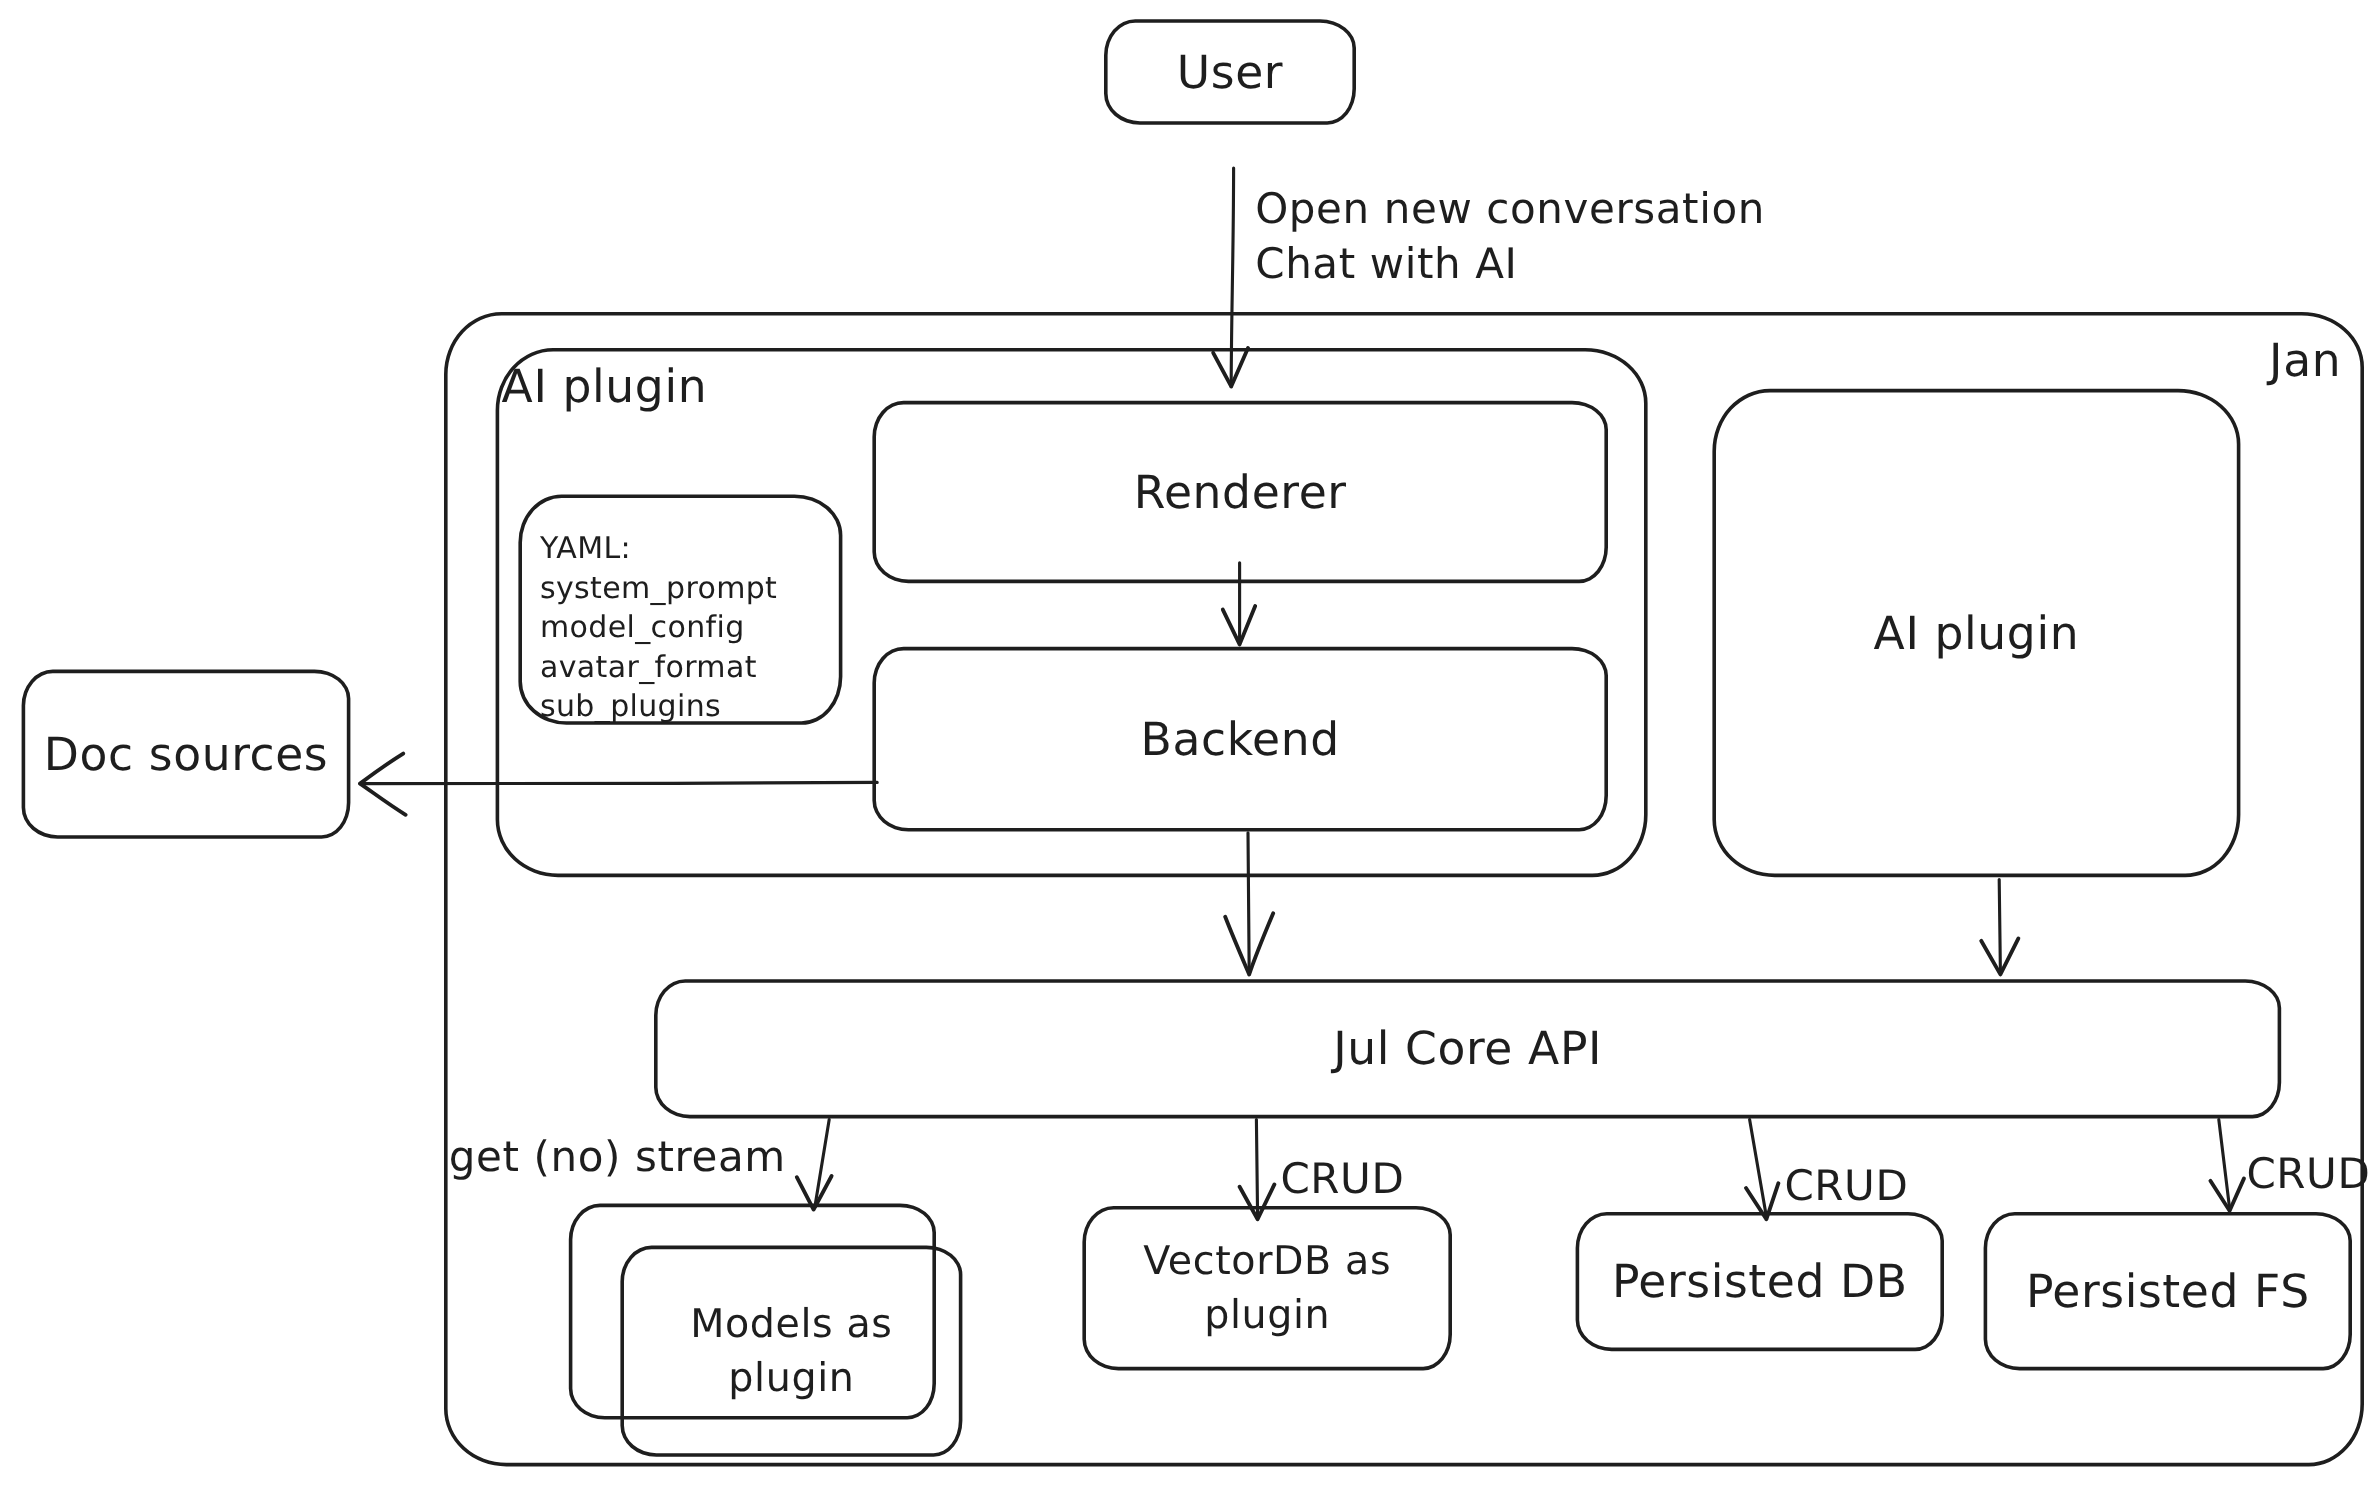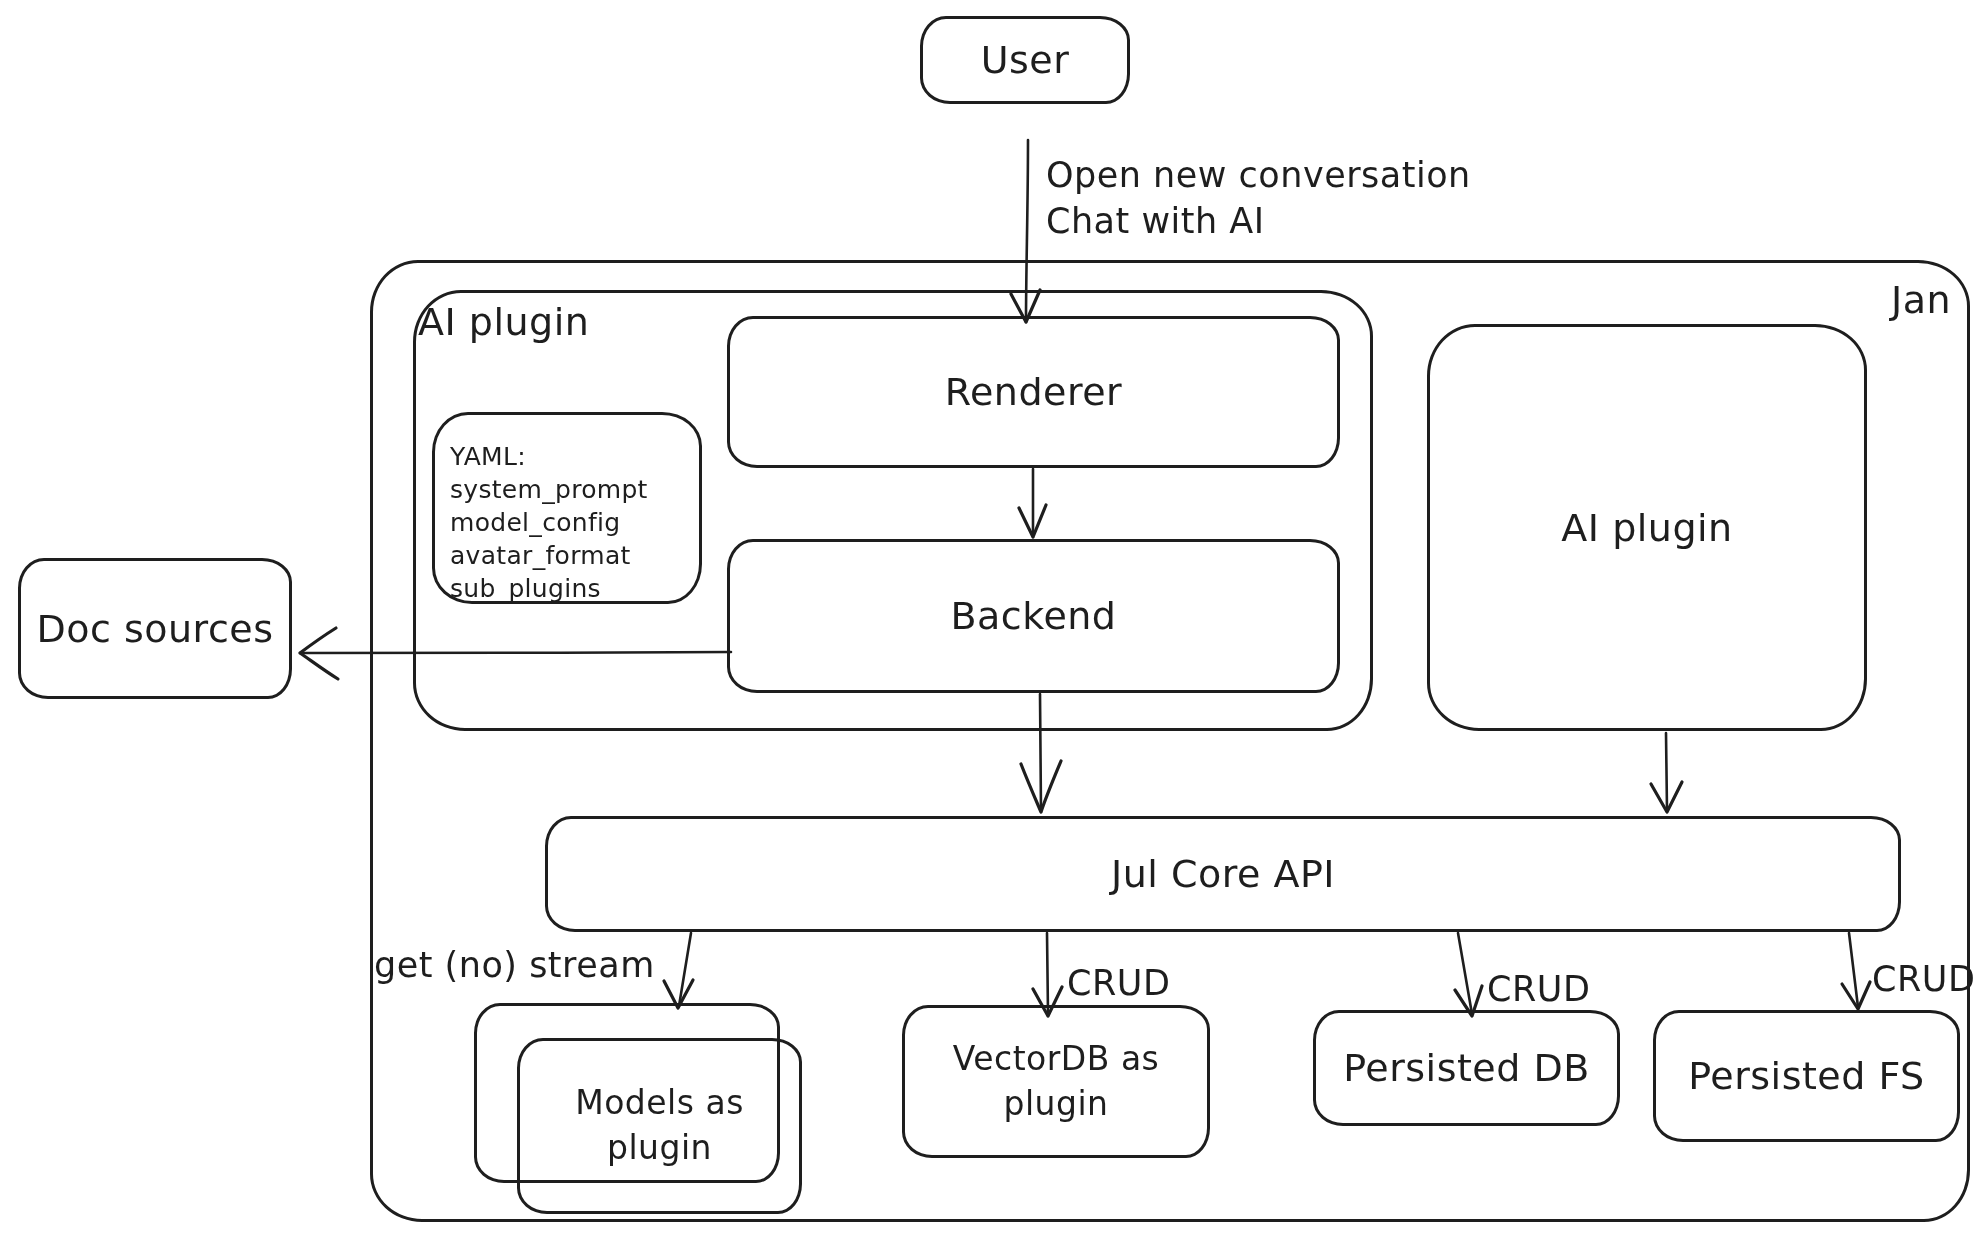--- a/index.html
+++ b/index.html
@@ -49,21 +49,21 @@
 <div class="canvas">
 
   <div class="box r-lg" style="left:370px;top:260px;width:1600px;height:962px;"></div>
   <div class="lbl node-text" style="right:30px;top:278px;text-align:center;">Jan</div>
 
   <div class="box r-lg" style="left:413px;top:290px;width:960px;height:441px;"></div>
   <div class="lbl node-text" style="left:418px;top:300px;">AI plugin</div>
 
   <div class="box r-sm node-text" style="left:920px;top:16px;width:210px;height:88px;">User</div>
 
-  <div class="box r-sm node-text" style="left:727px;top:316px;width:613px;height:152px;">Renderer</div>
+  <div class="box r-sm node-text" style="left:727px;top:334px;width:613px;height:152px;">Renderer</div>
 
   <div class="box r-sm node-text" style="left:727px;top:539px;width:613px;height:154px;">Backend</div>
 
   <div class="box r-md" style="left:432px;top:412px;width:270px;height:192px;"></div>
   <div class="yaml" style="left:432px;top:412px;width:270px;">
     <div>YAML:</div>
     <div>system_prompt</div>
     <div>model_config</div>
     <div>avatar_format</div>
     <div>sub_plugins</div>
@@ -71,21 +71,21 @@
 
   <div class="box r-lg node-text" style="left:1427px;top:324px;width:440px;height:407px;">AI plugin</div>
 
   <div class="box r-sm node-text" style="left:18px;top:558px;width:274px;height:141px;">Doc sources</div>
 
   <div class="box r-sm node-text" style="left:545px;top:816px;width:1356px;height:116px;">Jul Core API</div>
 
   <div class="box r-sm" style="left:474px;top:1003px;width:306px;height:180px;"></div>
   <div class="box r-sm node-text-sm" style="left:517px;top:1038px;width:285px;height:176px;padding:16px 46px;">Models as plugin</div>
 
-  <div class="box r-sm node-text-sm" style="left:902px;top:1005px;width:308px;height:153px;padding:0 40px;">VectorDB as plugin</div>
+  <div class="box r-sm node-text-sm" style="left:902px;top:1005px;width:308px;height:137px;padding:0 40px;">VectorDB as plugin</div>
 
   <div class="box r-sm node-text" style="left:1313px;top:1010px;width:307px;height:116px;">Persisted DB</div>
 
   <div class="box r-sm node-text" style="left:1653px;top:1010px;width:307px;height:132px;">Persisted FS</div>
 
   <div class="lbl edge-lbl" style="left:1046px;top:152px;line-height:46px;">
     <div>Open new conversation</div>
     <div>Chat with AI</div>
   </div>
   <div class="lbl edge-lbl" style="left:374px;top:944px;">get (no) stream</div>

